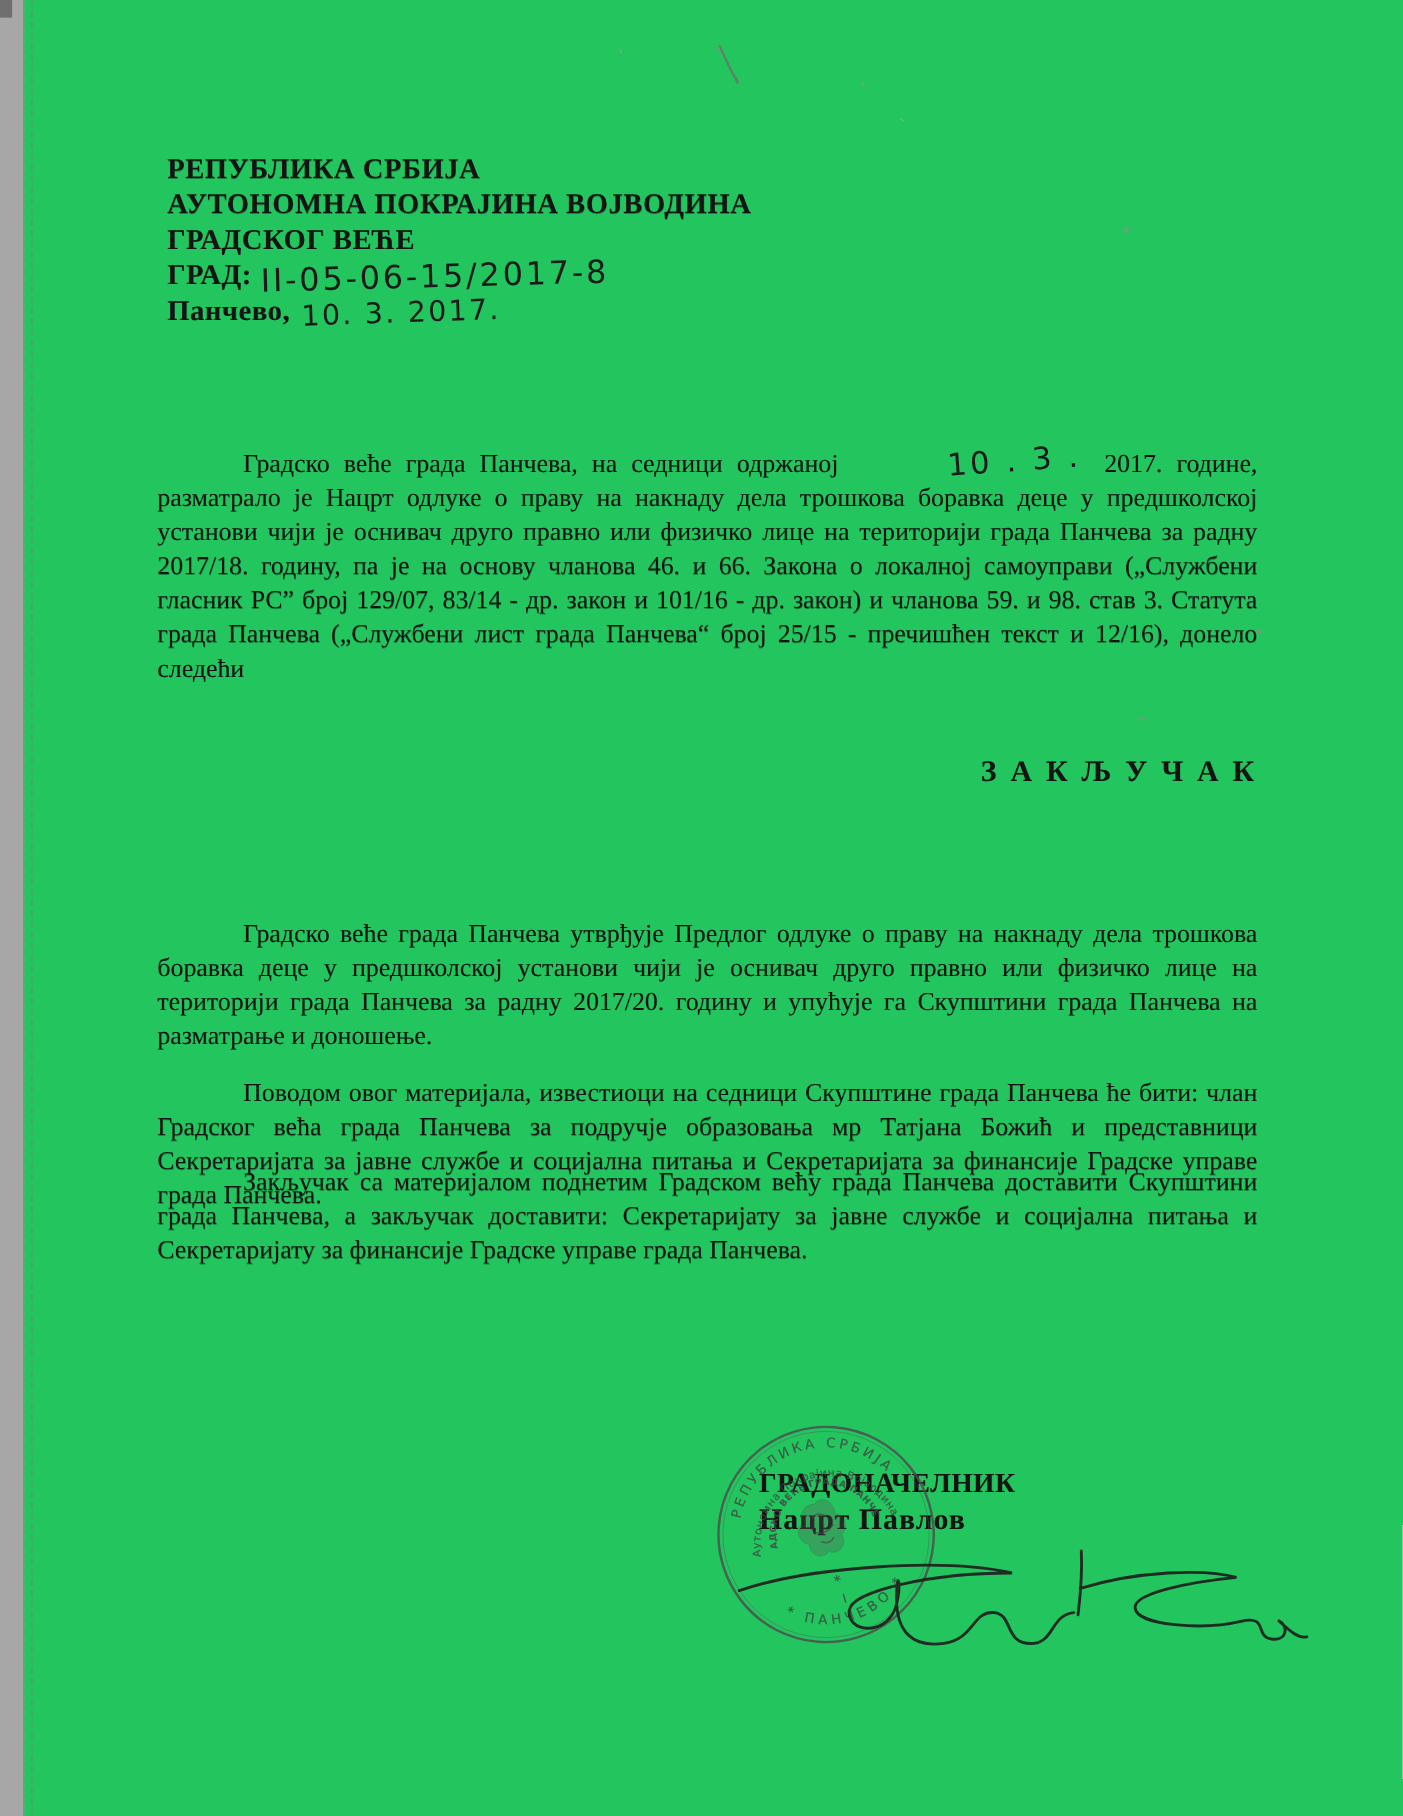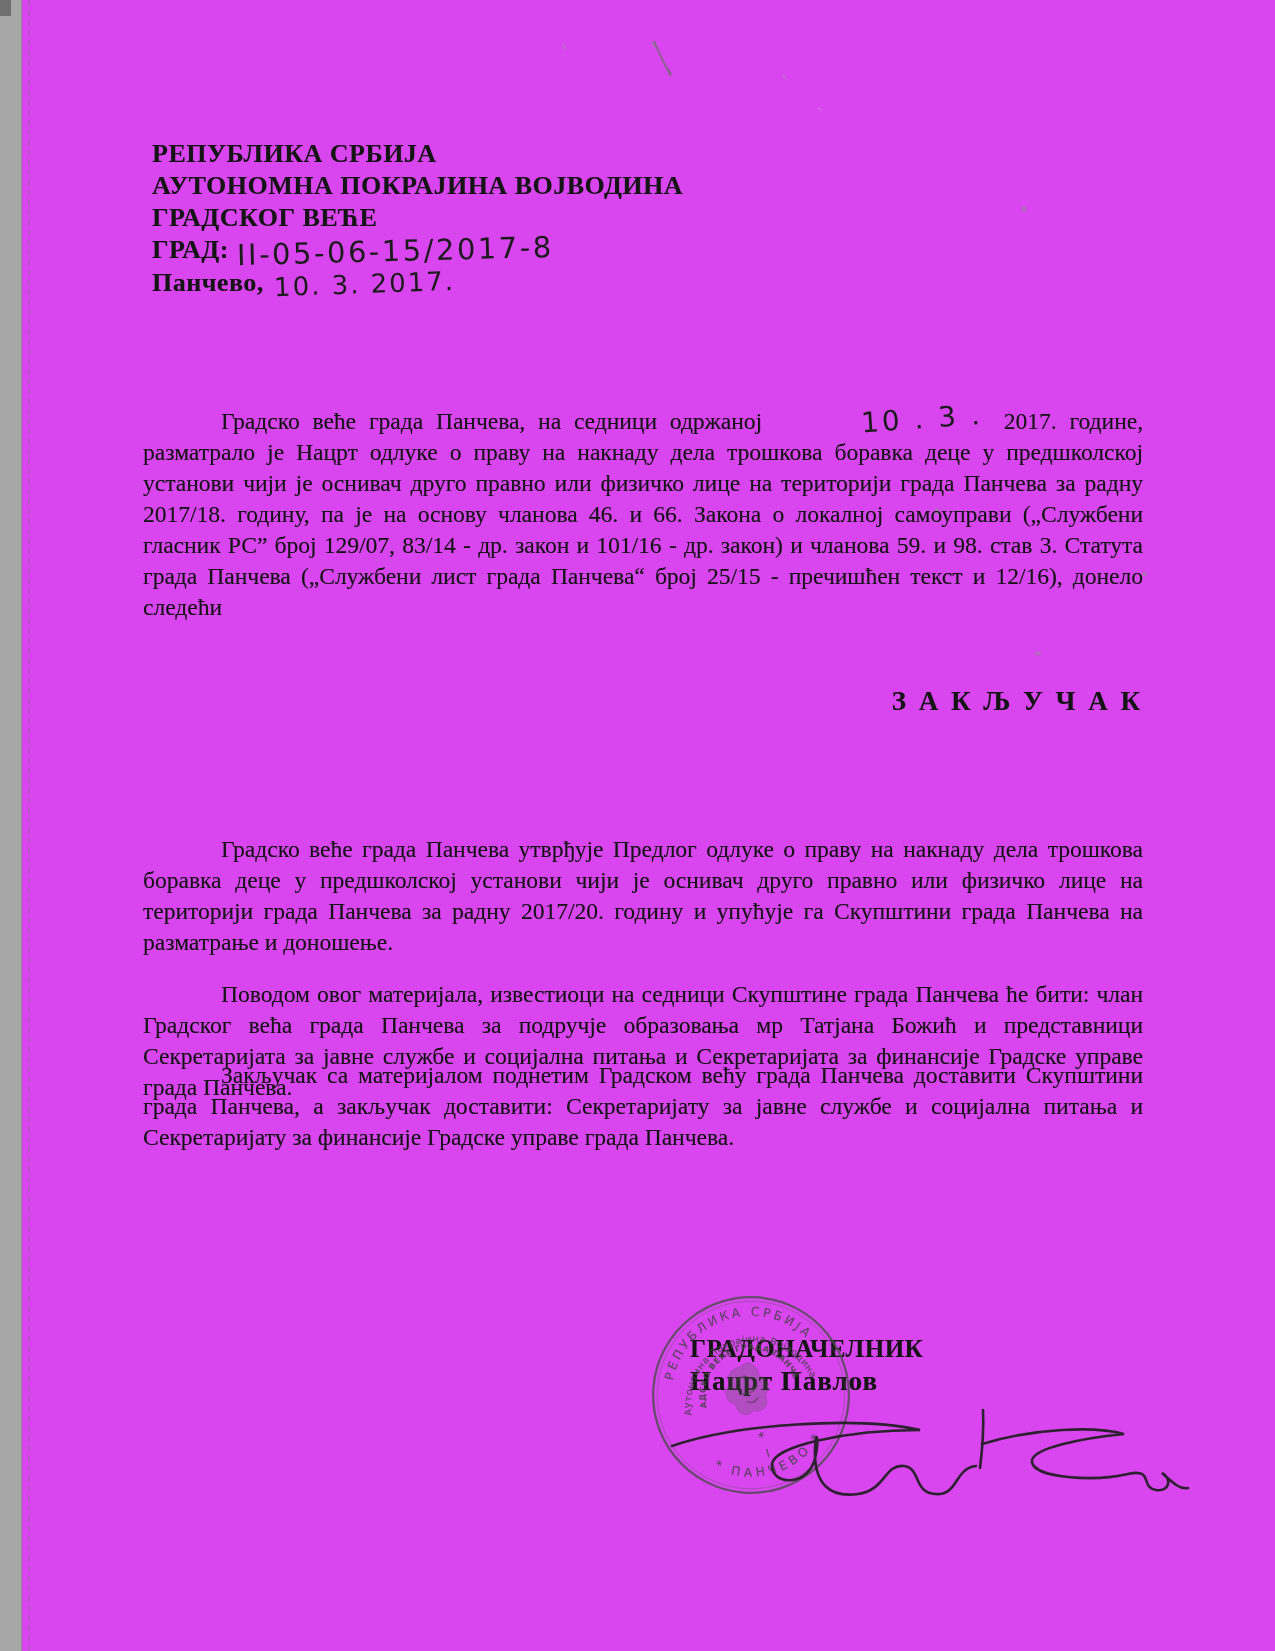--- a/index.html
+++ b/index.html
@@ -1,18 +1,18 @@
 <!DOCTYPE html>
 <html><head>
 <meta charset="utf-8">
 <style>
   html,body{margin:0;padding:0;background:#d9d9d9;}
   .page{
     position:relative;width:1275px;height:1651px;overflow:hidden;
-    background:#d946ef;color:#141414;
+    background:#22c55e;color:#141414;
     font-family:"Liberation Serif", serif;
     text-shadow:0.3px 0.3px 0.6px rgba(0,0,0,0.32);
   }
   
   .scan-strip{position:absolute;left:0;top:0;width:21px;height:1651px;background:#a7a7a7;border-right:1px solid #8d8d8d;}
   .scan-corner{position:absolute;left:0;top:0;width:11px;height:16px;background:#6f6f6f;}
   .fold-line{position:absolute;left:28px;top:0;height:1651px;width:0;border-left:2px dashed rgba(120,120,120,0.35);}
   .speck{position:absolute;background:#8e8e8e;border-radius:50%;opacity:.6;}
 
   

